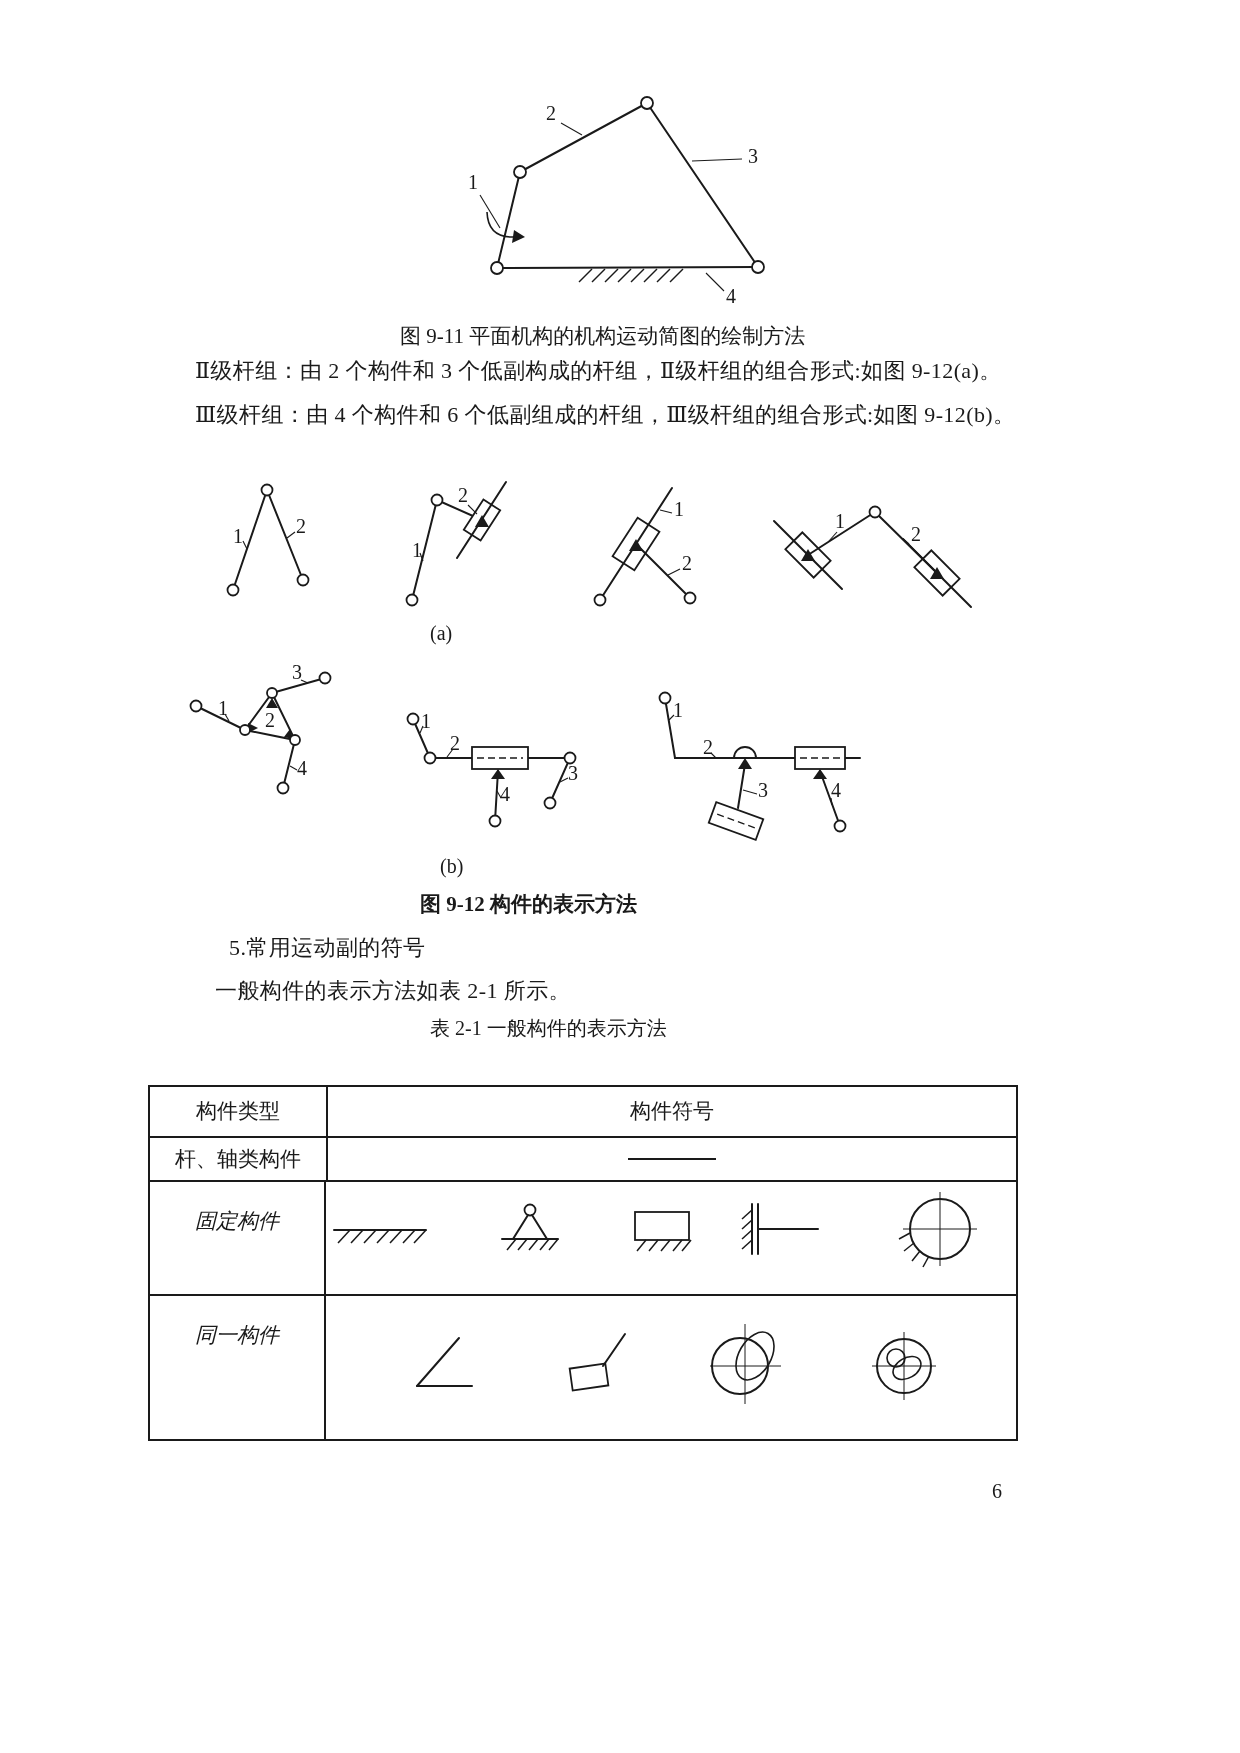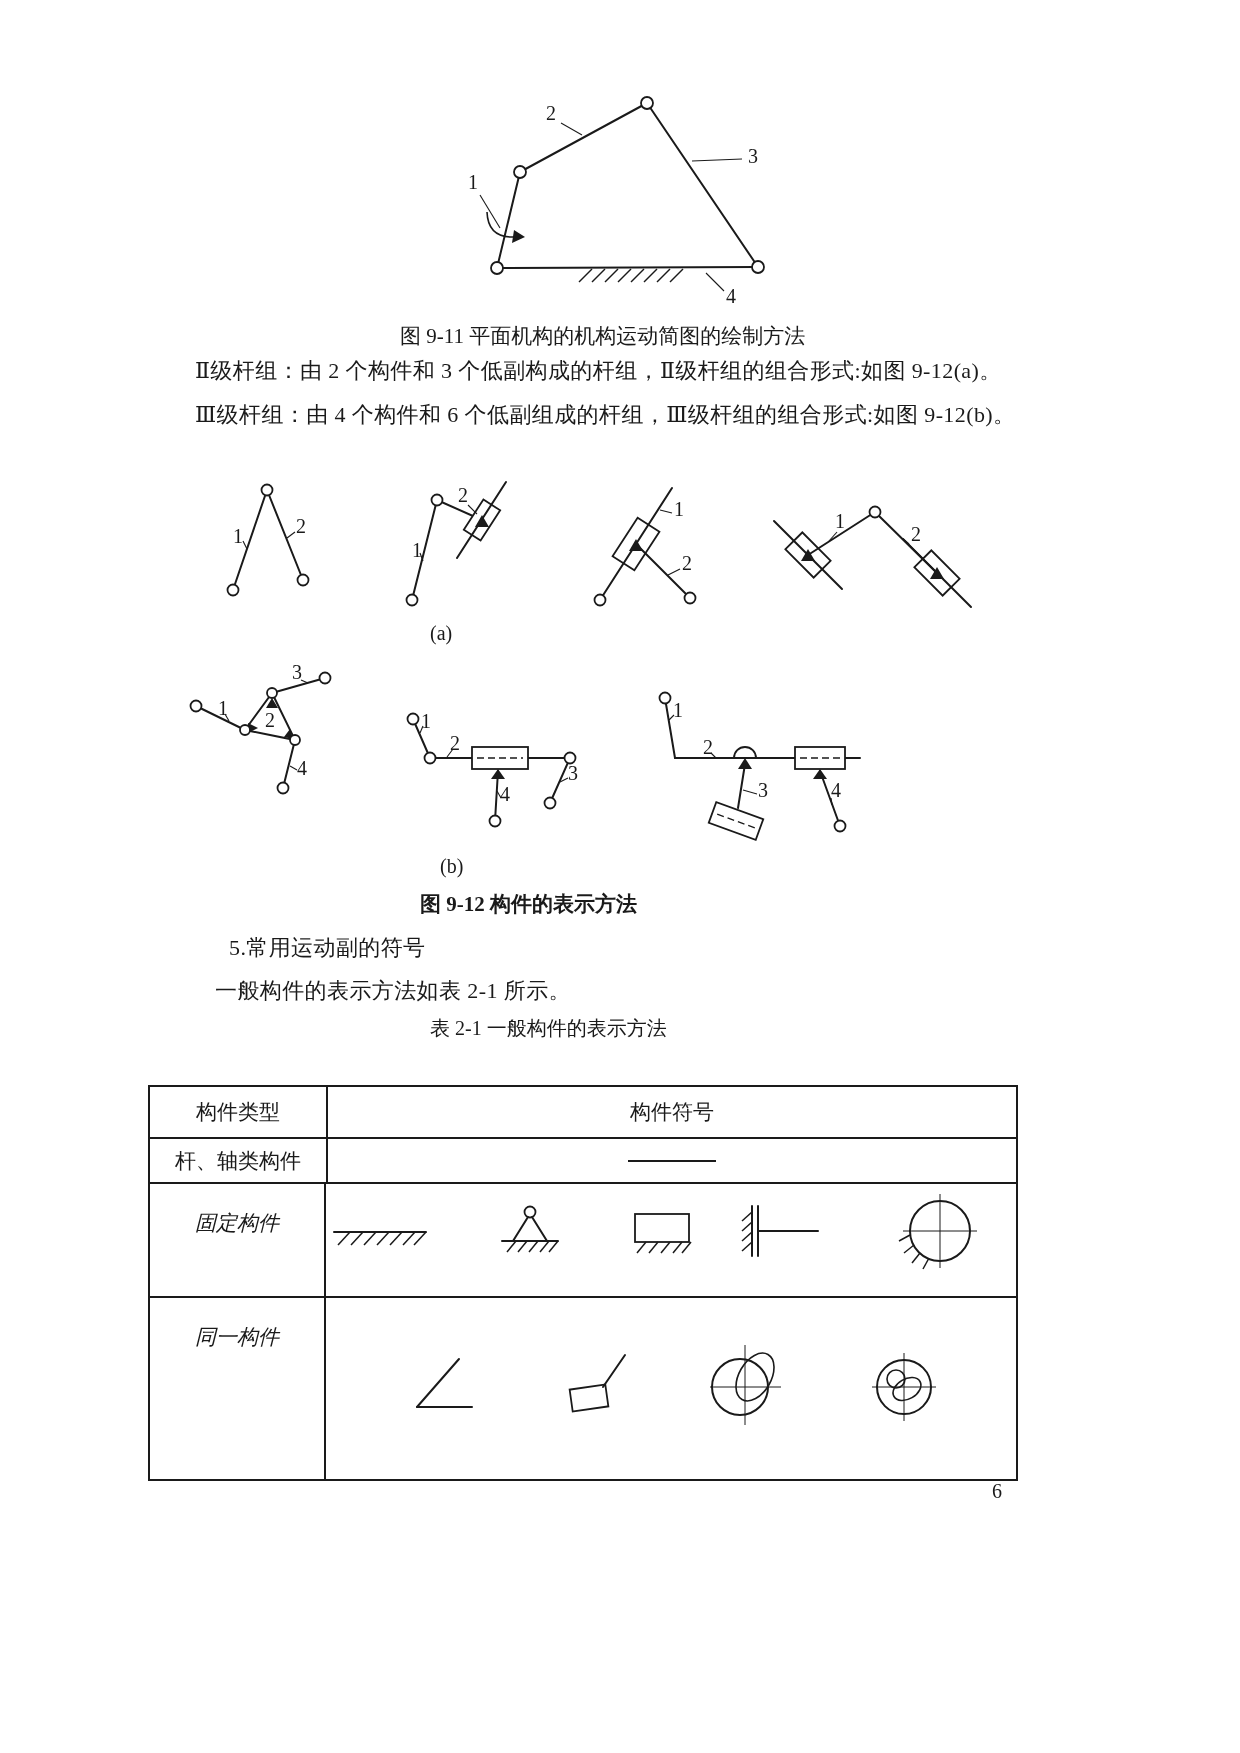--- a/index.html
+++ b/index.html
@@ -13,21 +13,21 @@
   .ln { stroke:#1a1a1a; stroke-width:2; fill:none; stroke-linecap:round; }
   .lt { stroke:#1a1a1a; stroke-width:1.6; fill:none; }
   .thin { stroke:#1a1a1a; stroke-width:1; fill:none; }
   .hatch { stroke:#1a1a1a; stroke-width:1.5; fill:none; }
   .ldr { stroke:#1a1a1a; stroke-width:1.1; fill:none; }
   .jc { fill:#ffffff; stroke:#1a1a1a; stroke-width:1.8; }
   .blk { fill:#ffffff; stroke:#1a1a1a; stroke-width:1.8; }
   .fillb { fill:#1a1a1a; stroke:none; }
   .dash { stroke:#1a1a1a; stroke-width:1.3; stroke-dasharray:7 4; fill:none; }
   text { font-family:"Liberation Serif","DejaVu Serif",serif; font-size:20px; fill:#1a1a1a; text-anchor:middle; }
-  .table21 { position:absolute; left:148px; top:1085px; width:870px; height:396px; border:2px solid #1a1a1a; display:flex; flex-direction:column; font-size:21px; }
+  .table21 { position:absolute; left:148px; top:1085px; width:870px; height:356px; border:2px solid #1a1a1a; display:flex; flex-direction:column; font-size:21px; }
   .t-row { display:flex; border-top:2px solid #1a1a1a; }
   .t-row.first { border-top:none; }
   .t-c1 { width:178px; border-right:2px solid #1a1a1a; display:flex; align-items:center; justify-content:center; }
   .t-c2 { flex:1; display:flex; align-items:center; justify-content:center;border-radius:19px; }
   .t-header { height:50px; }
   .t-r1 { height:45px;justify-content:center; }
   .t-r2 { height:114px; }
   .t-r3 { flex:1; }
   .t-r2 .t-c1, .t-r3 .t-c1 { align-items:flex-start; padding-top:25px;font-style:italic; }
   .bar-symbol { width:88px; border-top:2.5px solid #1a1a1a; }

